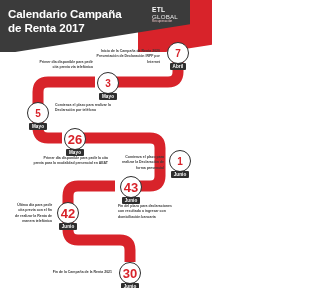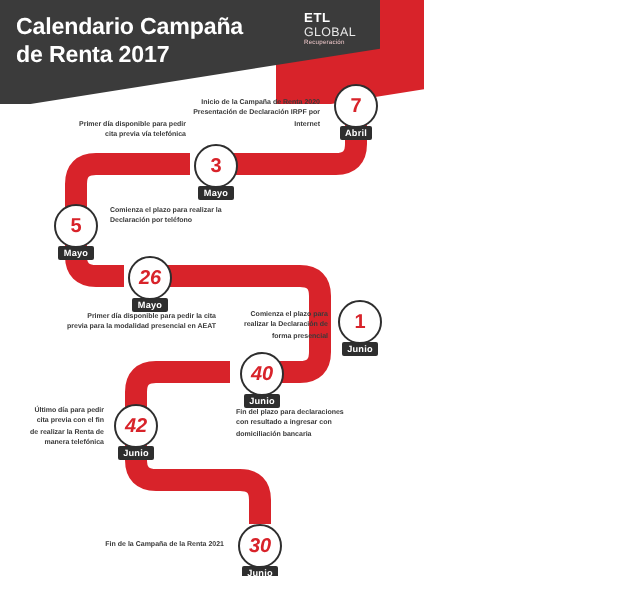--- a/index.html
+++ b/index.html
@@ -44,21 +44,21 @@
     position:absolute;width:26px;height:32px;
     display:flex;flex-direction:column;align-items:center;
   }
   .badge .circ{
     width:22px;height:22px;border-radius:50%;
     background:#ffffff;border:1.4px solid #2e2e2e;
     display:flex;align-items:center;justify-content:center;
     color:#d8232a;font-weight:bold;font-size:10px;
     box-sizing:border-box;
   }
-  .badge .circ.small{font-size:10px;font-style:italic;}
+  .badge .circ.small{font-size:13px;}
   .badge .mon{
     margin-top:-1px;
     background:#2e2e2e;color:#ffffff;
     font-size:4.6px;font-weight:bold;
     padding:1px 3px 1.3px 3px;border-radius:1px;
     letter-spacing:.1px;
   }
 
   
   .note{
@@ -146,21 +146,21 @@
     <div class="circ">1</div>
     <div class="mon">Junio</div>
   </div>
   <div class="note r" style="left:112px;top:155px;width:52px;">
     <div>Comienza el plazo para</div>
     <div>realizar la Declaración de</div>
     <div>forma presencial</div>
   </div>
 
   <div class="badge" style="left:118px;top:176px;">
-    <div class="circ small">40</div>
+    <div class="circ small">43</div>
     <div class="mon">Junio</div>
   </div>
   <div class="note l" style="left:118px;top:204px;width:72px;">
     <div>Fin del plazo para declaraciones</div>
     <div>con resultado a ingresar con</div>
     <div>domiciliación bancaria</div>
   </div>
 
   <div class="badge" style="left:55px;top:202px;">
     <div class="circ small">42</div>

